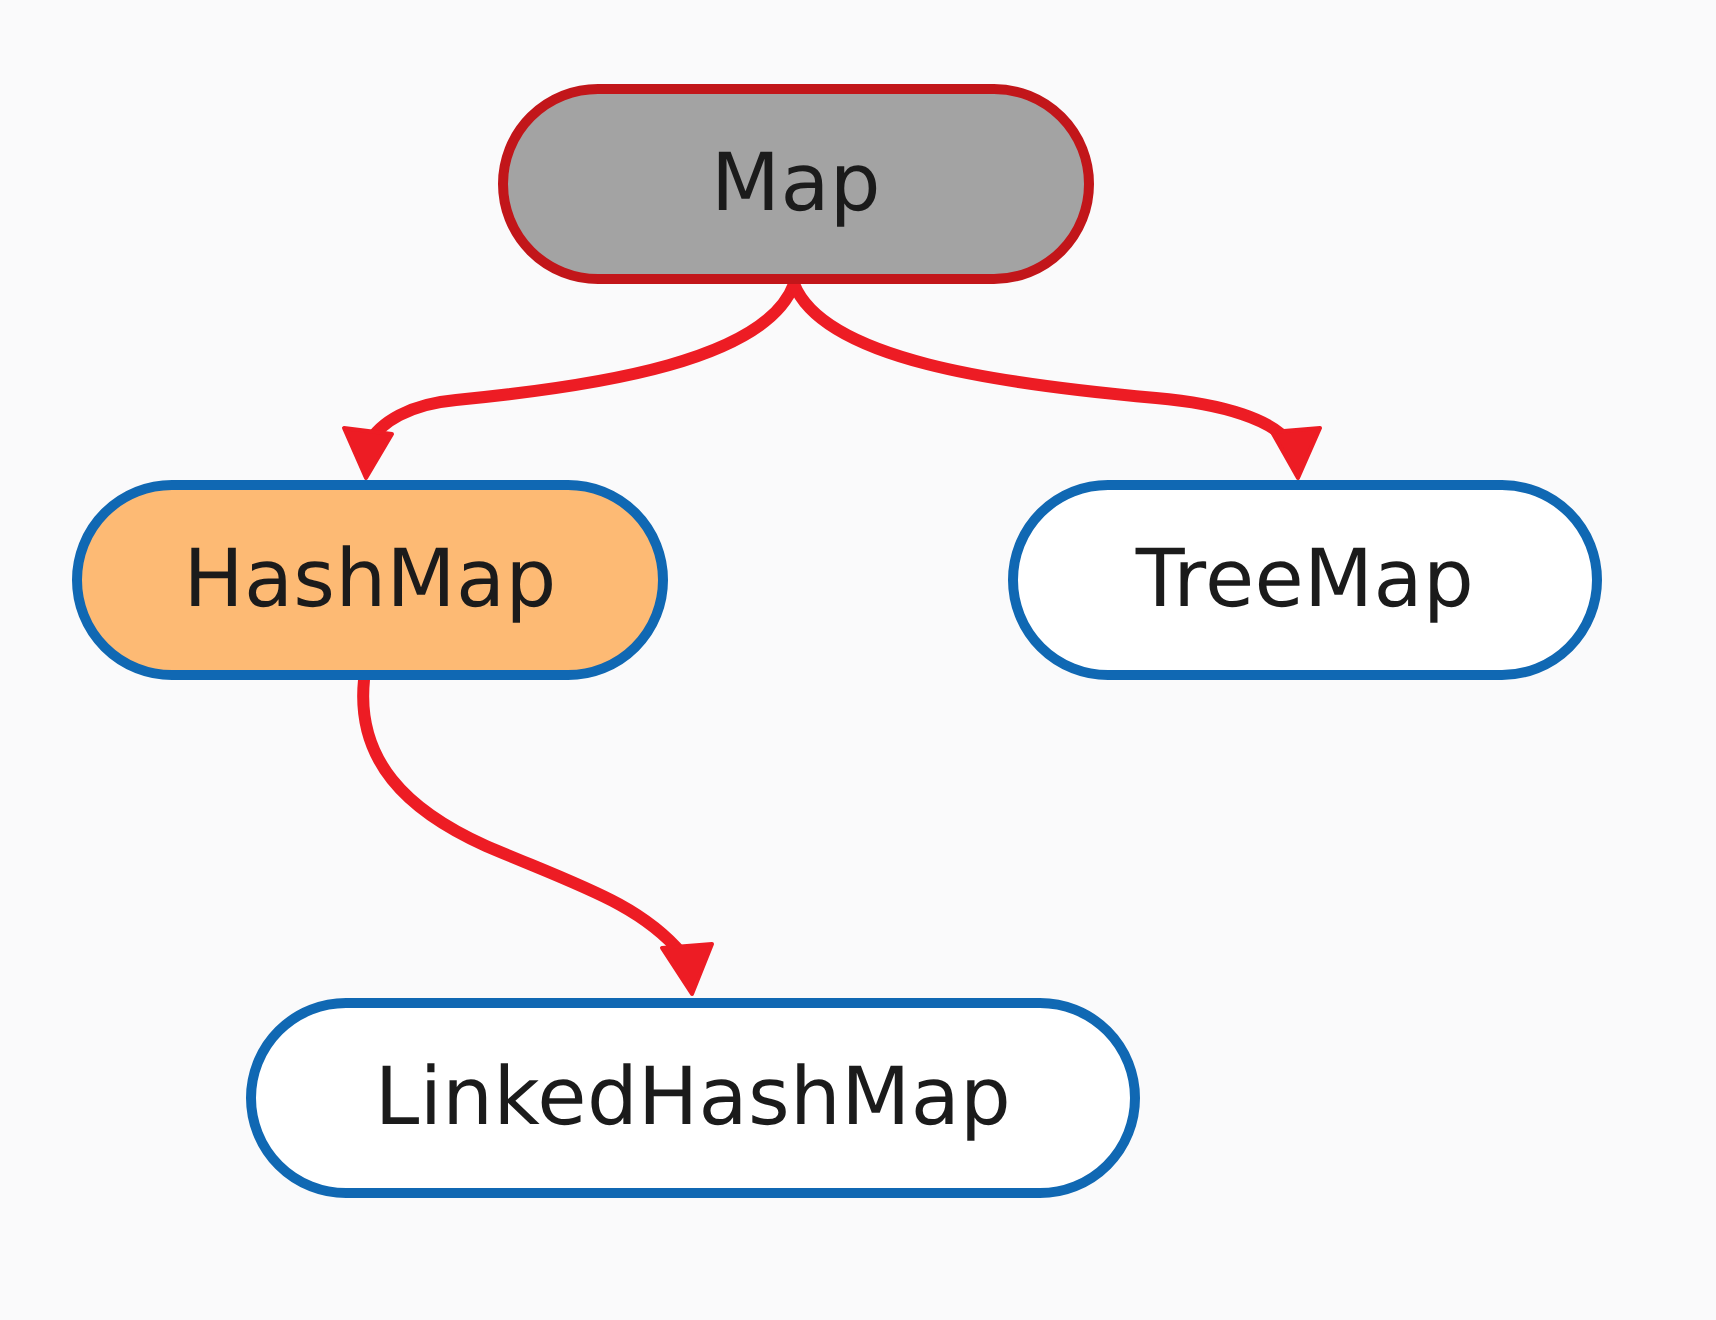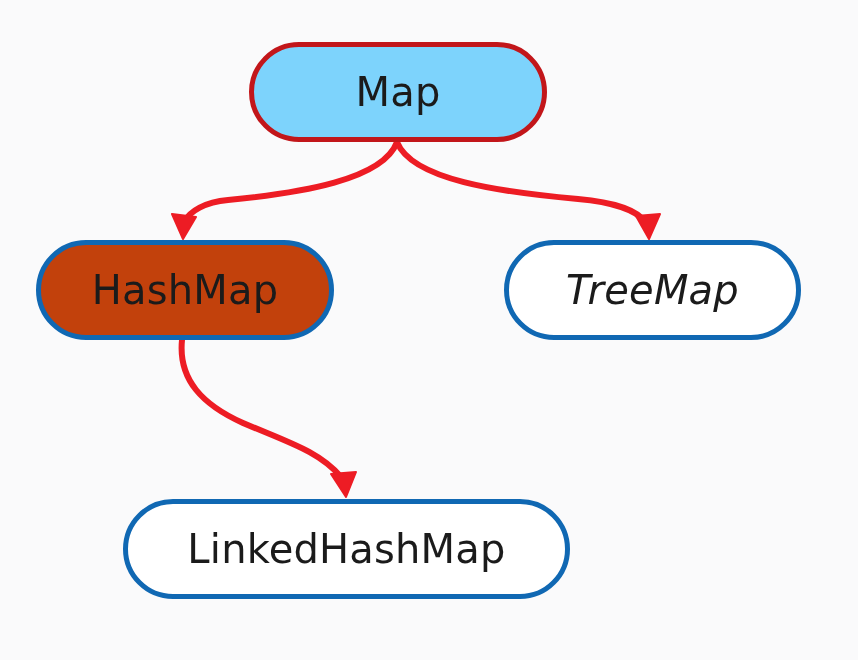--- a/index.html
+++ b/index.html
@@ -109,29 +109,29 @@
       <path d="M 397 142 C 412 180 500 192 578 199 C 612 202 637 210 645 222" fill="none" stroke="#ed1c24" stroke-width="6" stroke-linecap="round"></path>
       <path d="M 649 239 L 636 216 L 660 214 Z" fill="#ed1c24" stroke="#ed1c24" stroke-width="2" stroke-linejoin="round"></path>
     </g>
 
     <g>
       <path d="M 182 340 C 178 380 203 405 243 423 C 290 443 320 452 341 477" fill="none" stroke="#ed1c24" stroke-width="6" stroke-linecap="round"></path>
       <path d="M 346 497 L 331 474 L 356 472 Z" fill="#ed1c24" stroke="#ed1c24" stroke-width="2" stroke-linejoin="round"></path>
     </g>
   </svg>
 
-  <div class="node" id="node-map" style="border-color: rgb(194, 22, 26); background-color: #7dd3fc;">
+  <div class="node" id="node-map" style="border-color: rgb(194, 22, 26); background-color: #a3a3a3;">
     <span class="node-label" style="color: rgb(27, 27, 27);">Map</span>
   </div>
 
-  <div class="node" id="node-hashmap" style="border-color: rgb(16, 104, 179); background-color: #c2410c; text-align: center;">
+  <div class="node" id="node-hashmap" style="border-color: rgb(16, 104, 179); background-color: #fdba74; text-align: center;">
     <span class="node-label" style="color: rgb(27, 27, 27);">HashMap</span>
   </div>
 
   <div class="node" id="node-treemap" style="border-color: rgb(16, 104, 179); background-color: rgb(255, 255, 255);">
-    <span class="node-label" style="color: rgb(27, 27, 27); font-style: italic;">TreeMap</span>
+    <span class="node-label" style="color: rgb(27, 27, 27);">TreeMap</span>
   </div>
 
   <div class="node" id="node-linkedhashmap" style="border-color: rgb(16, 104, 179); background-color: rgb(255, 255, 255);">
     <span class="node-label" style="color: rgb(27, 27, 27);">LinkedHashMap</span>
   </div>
 
 </div>
 
 </body></html>

